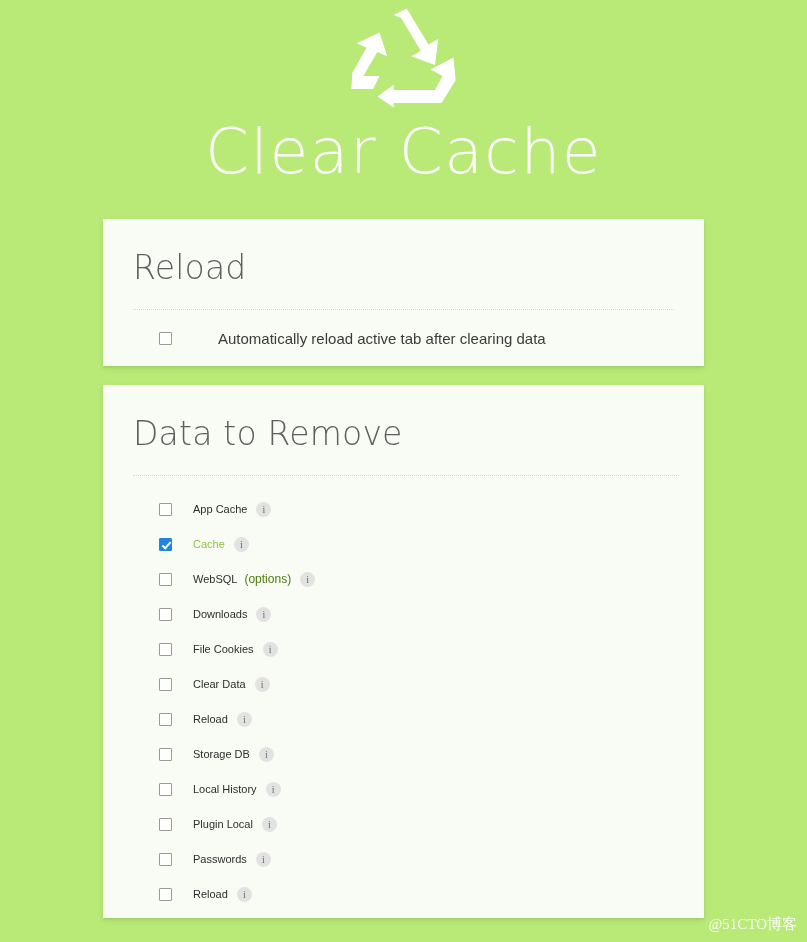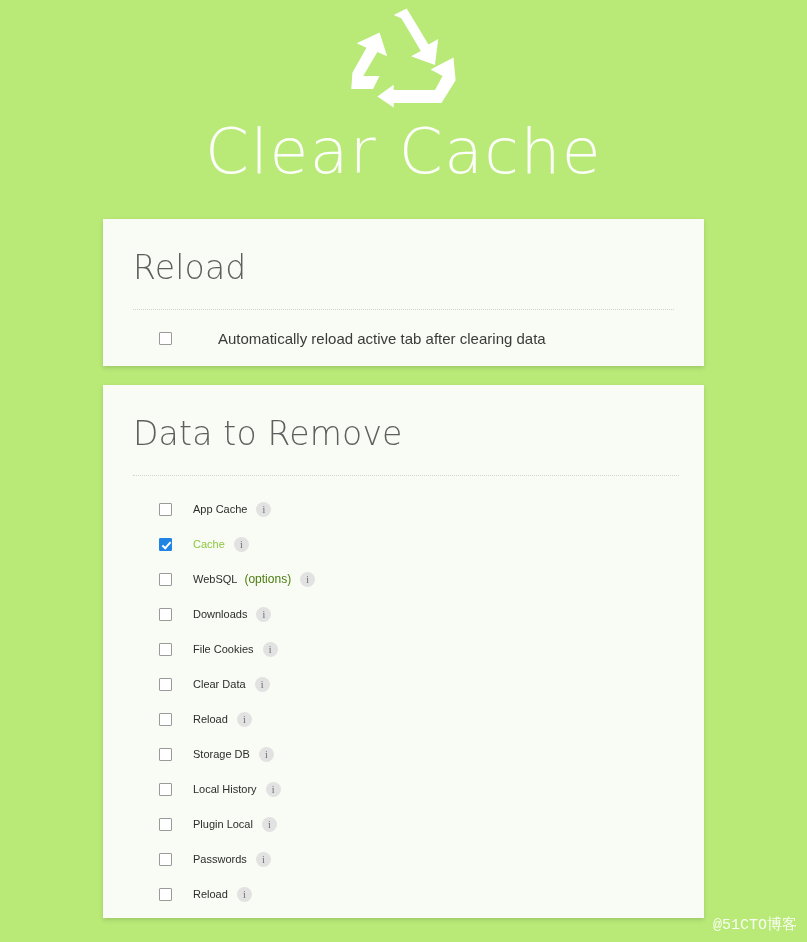--- a/index.html
+++ b/index.html
@@ -171,21 +171,21 @@
   }
 
   
   .watermark {
     position: absolute;
     right: 10px;
     bottom: 8px;
     color: #ffffff;
     font-size: 15px;
     opacity: 0.92;
-    font-family: Liberation Mono, monospace;
+    font-family: Liberation Serif, serif;
   }
 </style>
 </head>
 <body>
 
 <div class="header">
   <svg class="logo" viewBox="0 0 100 92">
     <g fill="#ffffff">
 
       <path d="M40.5 6.5 L52.5 0.5 L72.5 33.5 L81.5 28.5 L78.5 52.5 L56.5 44.5 L65.5 39.5 L47.5 9.5 Z"></path>

